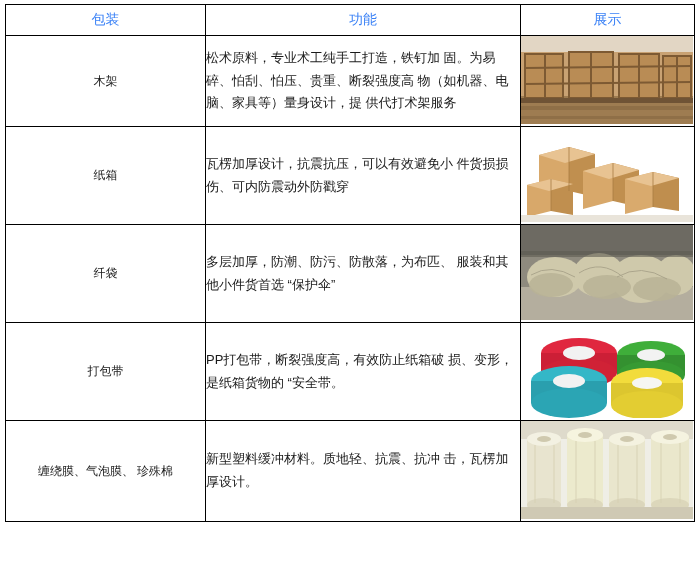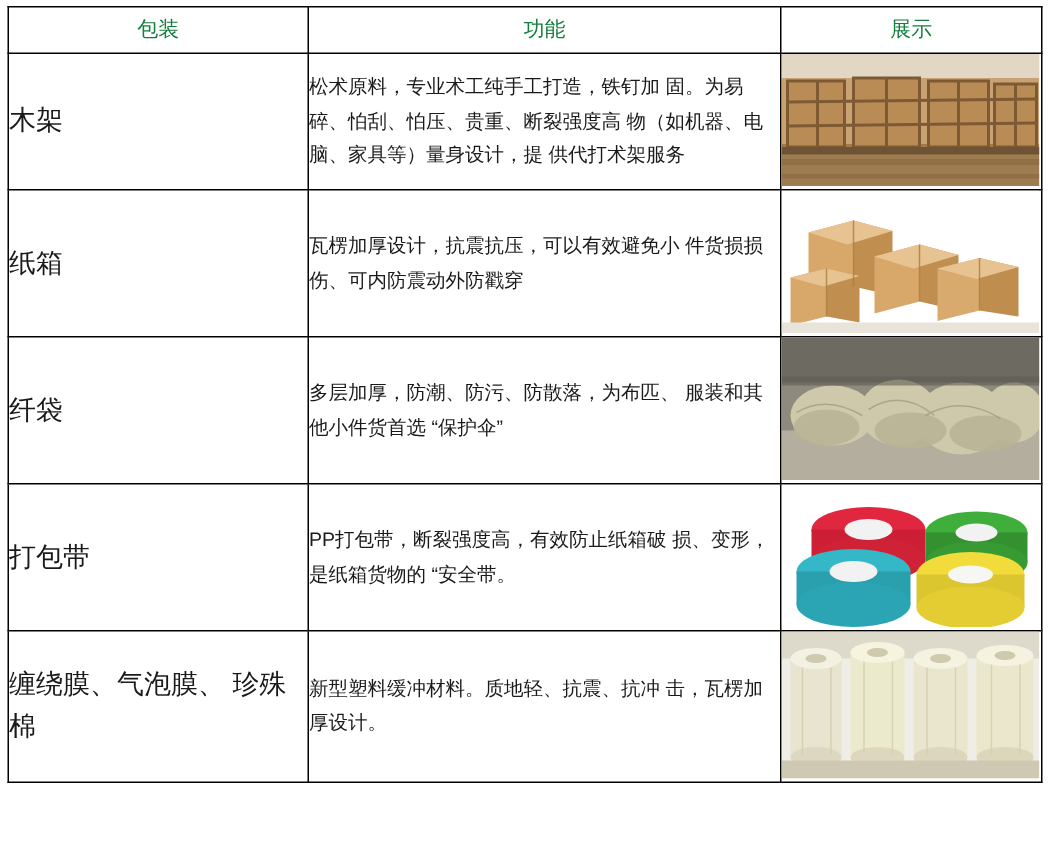--- a/index.html
+++ b/index.html
@@ -32,26 +32,28 @@
   }
   col.c-name { width: 200px; }
   col.c-func { width: 315px; }
   col.c-show { width: 174px; }
 
   .hdr-cell {
     height: 30px;
     text-align: center;
     font-size: 14px;
     font-weight: normal;
-    color: #15803d;
+    color: #3b82f6;
   }
   .name-cell {
-    font-size: 18px;
+    text-align: center;
+    font-size: 12px;
     padding: 4px 6px;
     line-height: 1.55;
+    font-family: Liberation Serif, serif;
   }
   .func-cell {
     font-size: 13px;
     line-height: 1.75;
     padding: 8px 12px 8px 10px;
     text-align: left;
   }
   .show-cell {
     padding: 0;
     text-align: center;

